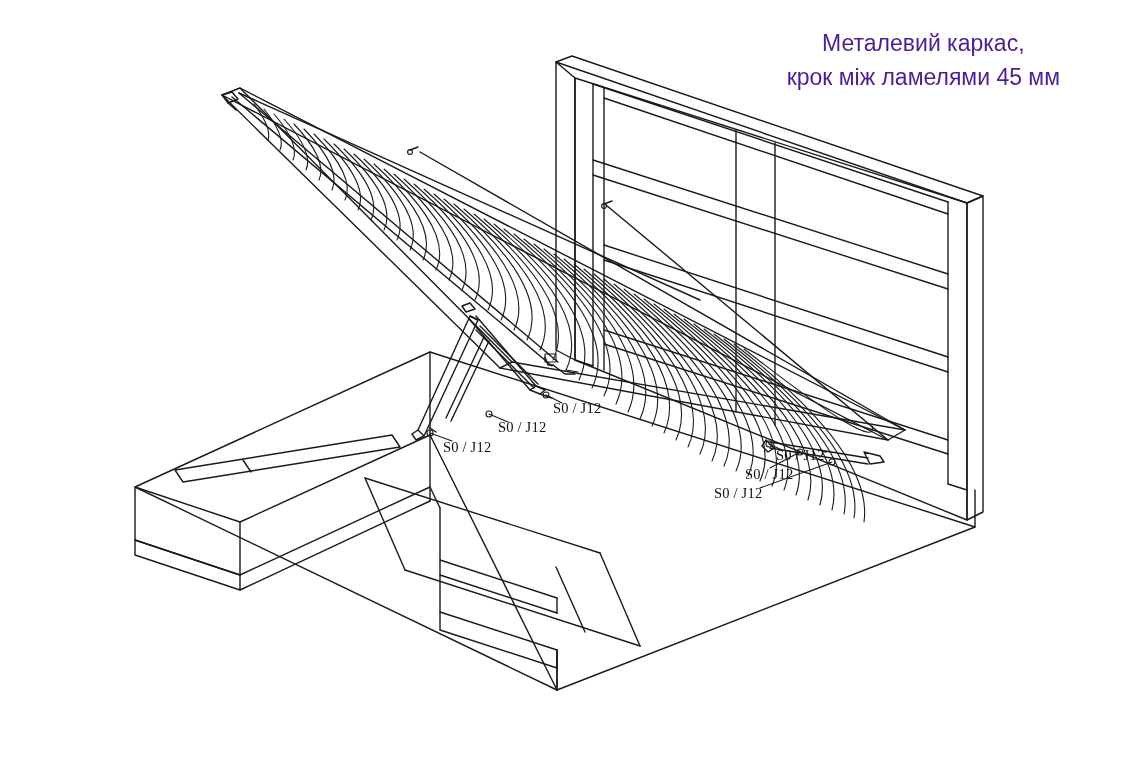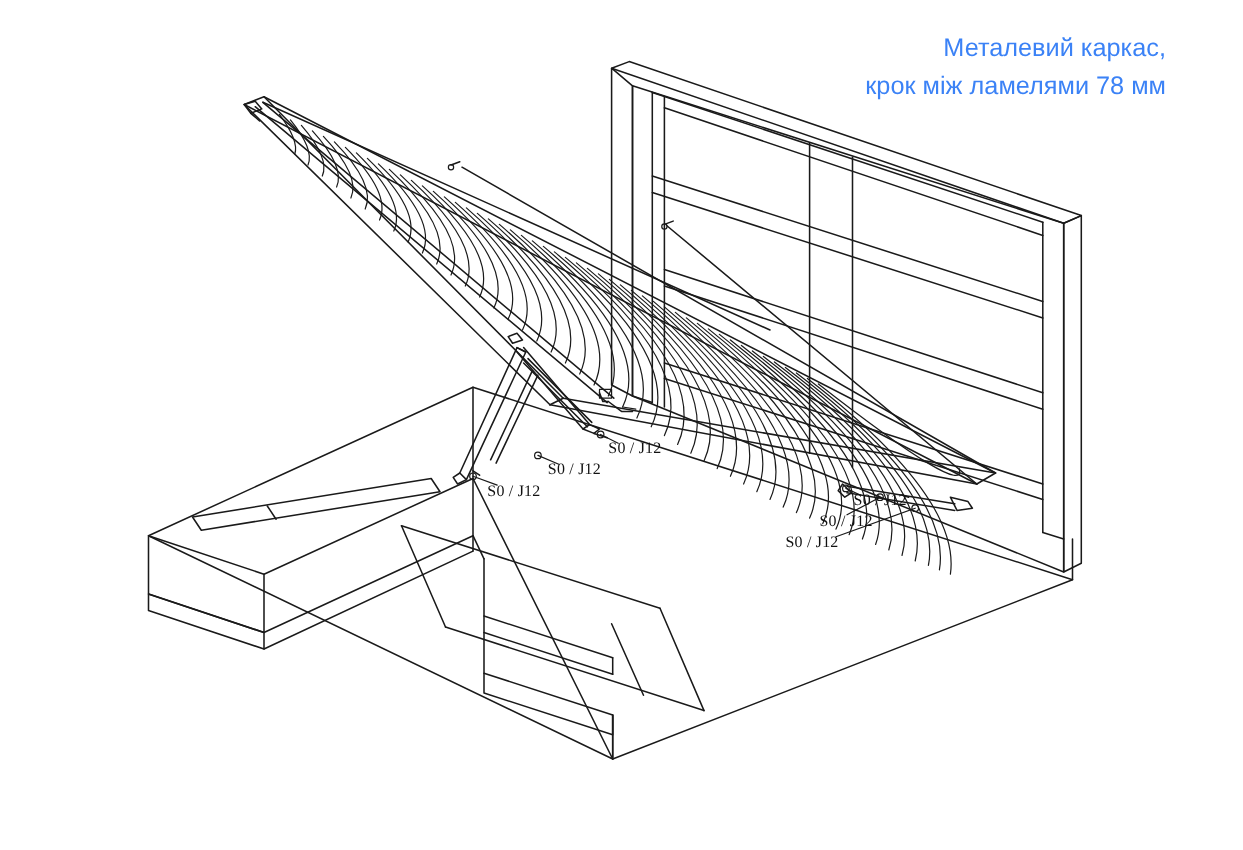--- a/index.html
+++ b/index.html
@@ -21,22 +21,22 @@
     position: absolute;
     left: 0;
     top: 0;
     width: 1130px;
     height: 773px;
   }
   .note-block {
     position: absolute;
     right: 70px;
     top: 26px;
-    text-align: right;
-    color: #3b82f6;
+    text-align: center;
+    color: #4c1d95;
     font-size: 23px;
     line-height: 34px;
     white-space: nowrap;
   }
   .note-line {
     display: block;
   }
   .callout {
     position: absolute;
     font-size: 14.5px;
@@ -236,21 +236,21 @@
         <path d="M566 370 L578 372"></path>
         <circle cx="410" cy="152" r="2.4"></circle>
         <circle cx="604" cy="206" r="2.4"></circle>
       </g>
 
     </g>
   </svg>
 
   <div class="note-block">
     <span class="note-line">Металевий каркас,</span>
-    <span class="note-line">крок між ламелями 78 мм</span>
+    <span class="note-line">крок між ламелями 45 мм</span>
   </div>
 
   <div class="callout" style="left:553px; top:400px;">S0 / J12</div>
   <div class="callout" style="left:498px; top:419px;">S0 / J12</div>
   <div class="callout" style="left:443px; top:439px;">S0 / J12</div>
   <div class="callout" style="left:776px; top:447px;">S0 / J12</div>
   <div class="callout" style="left:745px; top:466px;">S0 / J12</div>
   <div class="callout" style="left:714px; top:485px;">S0 / J12</div>
 
 </div>

